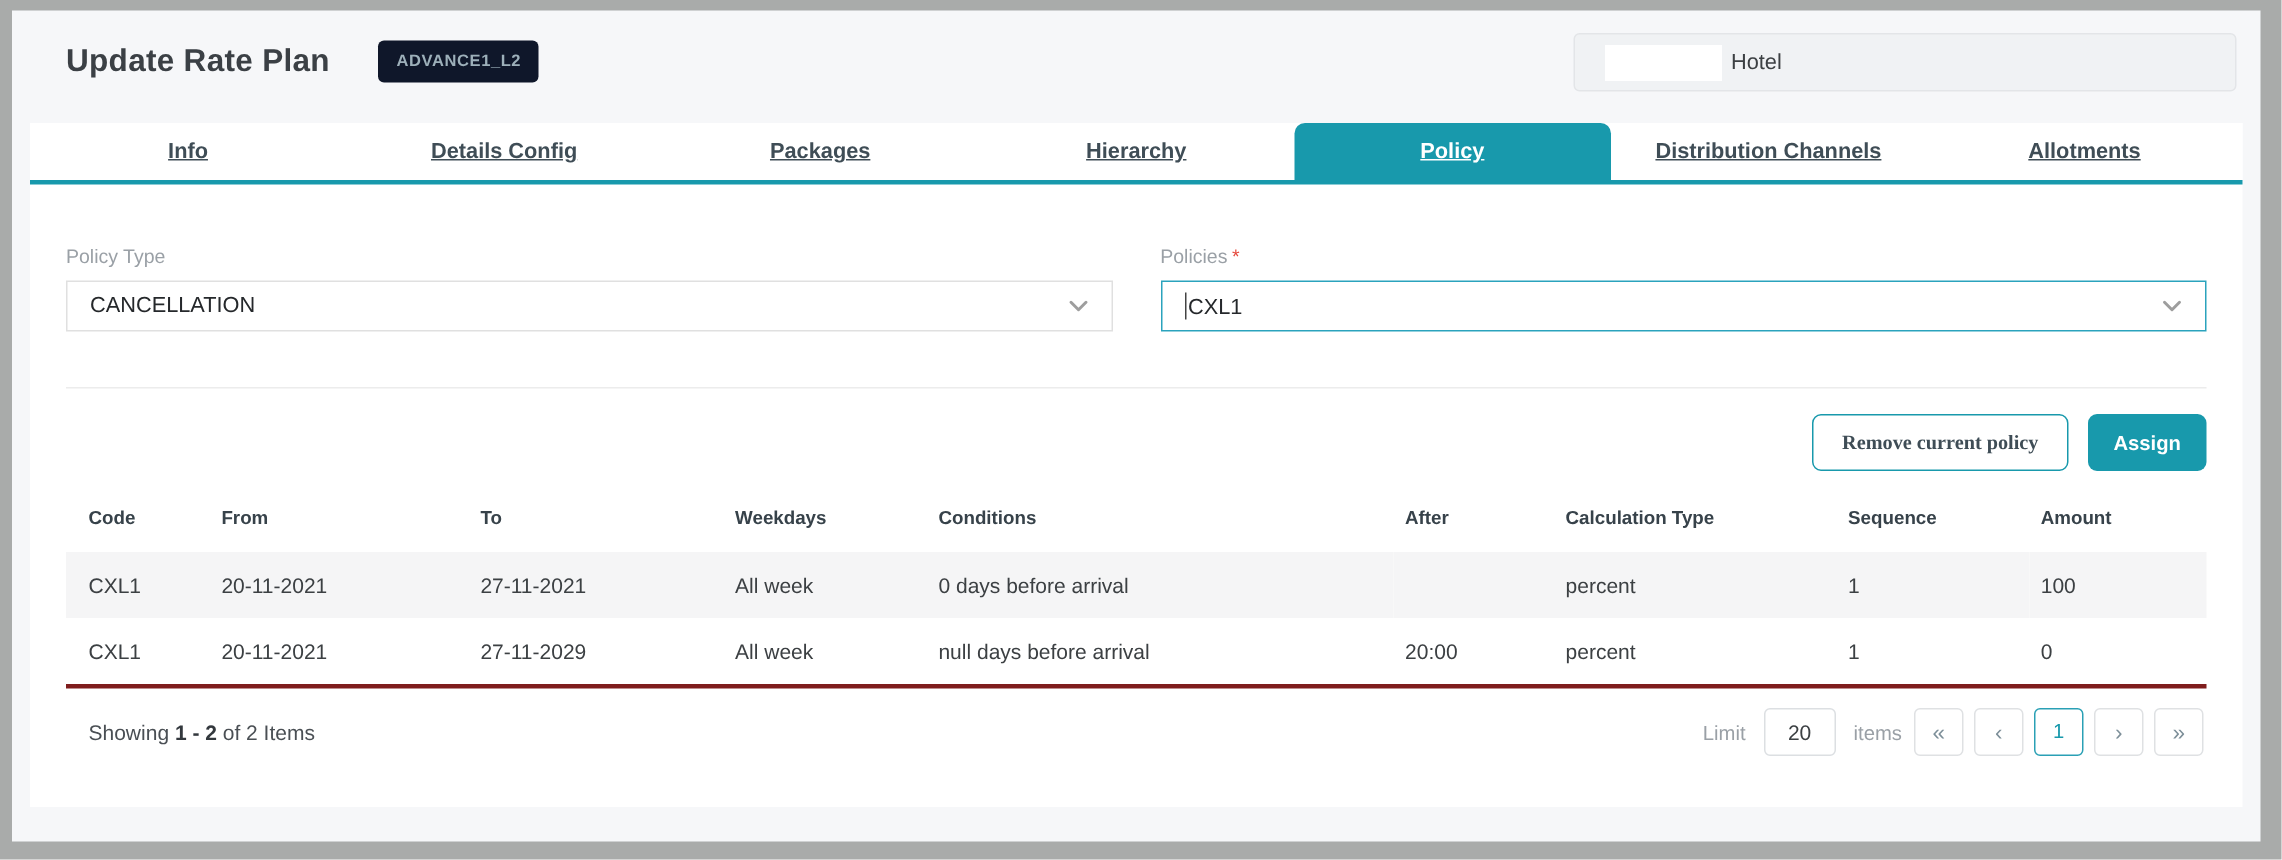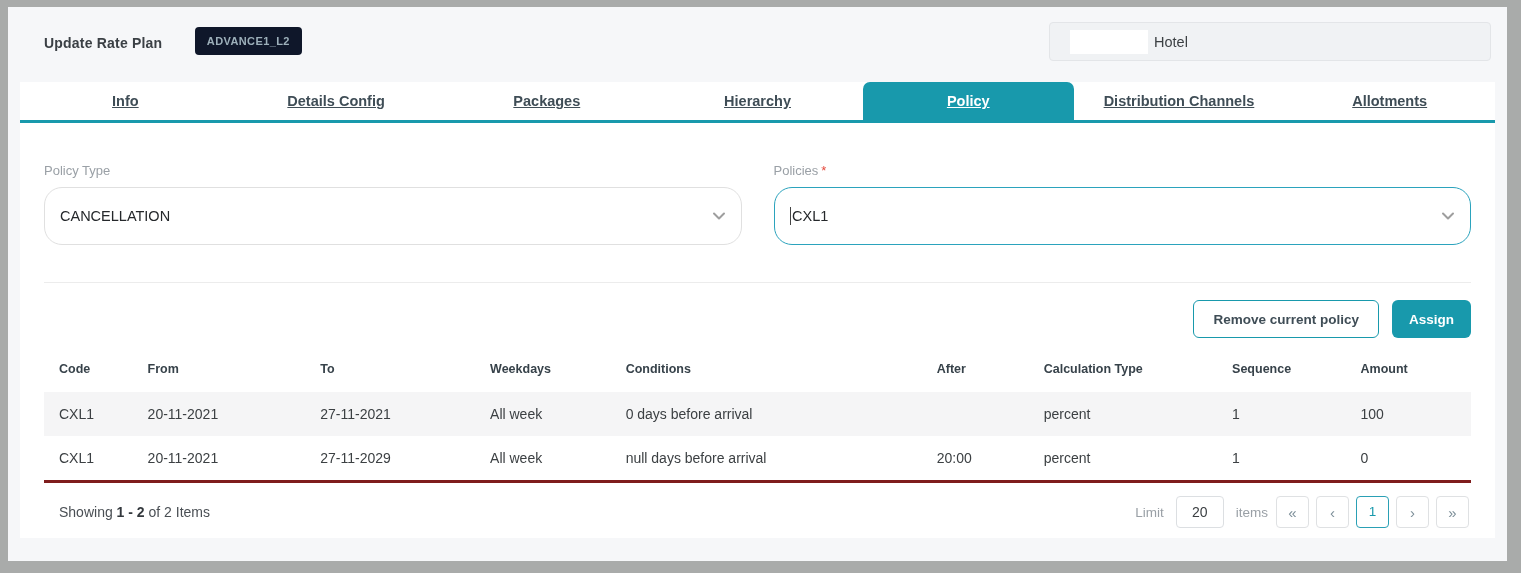--- a/index.html
+++ b/index.html
@@ -9,21 +9,21 @@
     background:#a9abaa;
     position:relative;
     overflow:hidden;
   }
   .page {
     position:absolute; left:8px; top:7px; right:14px; bottom:12px;
     background:#f6f7f9; overflow:hidden;
   }
   
   .page-header { position:relative; height:75px; padding:20px 16px 0 36px; }
-  .page-title { display:inline-block; font-size:14px; font-weight:700; color:#3b4045; letter-spacing:.2px; }
+  .page-title { display:inline-block; font-size:21px; font-weight:700; color:#3b4045; letter-spacing:.2px; }
   .badge {
     display:inline-block; margin-left:28px; background:#0f172a; color:#9db0ba;
     font-size:11px; font-weight:700; letter-spacing:.4px; padding:8px 12px; border-radius:4px;
     vertical-align:3px;
   }
   .hotel-box {
     position:absolute; right:16px; top:15px; width:442px; height:39px;
     background:#f0f2f4; border:1px solid #e3e5e8; border-radius:4px;
     display:flex; align-items:center; padding-left:20px;
   }
@@ -40,35 +40,35 @@
   .tab.active { background:#1899ac; color:#ffffff; border-radius:7px 7px 0 0; }
 
   .content { padding:40px 24px 0 24px; }
 
   
   .form-row { display:flex; gap:32px; }
   .field { flex:1; }
   .field-label { font-size:13px; color:#9aa0a6; margin-bottom:9px; }
   .required { color:#e5493d; margin-left:3px; }
   .select {
-    height:58px; border:1px solid #e0e0e0; border-radius:18px; background:#fff;
+    height:34px; border:1px solid #e0e0e0; border-radius:0; background:#fff;
     display:flex; align-items:center; justify-content:space-between;
     padding:0 14px 0 15px; font-size:14.5px; color:#25282b; cursor:pointer;
   }
   .select.focused { border:1.5px solid #2ba3bd; }
   .caret { display:inline-block; width:1.5px; height:18px; background:#444; margin-right:1px; vertical-align:-4px; }
   .chev { width:16px; height:16px; flex:0 0 auto; }
 
   .divider { border-top:1px solid #ececec; margin-top:37px; }
 
   
   .actions { display:flex; justify-content:flex-end; align-items:center; gap:13px; margin:17px 0 10px 0; }
   .btn-outline {
     height:38px; padding:0 19px; background:#fff; border:1px solid #1899ac; border-radius:6px;
-    font-family:Liberation Sans, sans-serif; font-size:13.5px; font-weight:700; color:#3f4d56; cursor:pointer;
+    font-family:Liberation Serif, serif; font-size:13.5px; font-weight:700; color:#3f4d56; cursor:pointer;
   }
   .btn-solid {
     height:38px; padding:0 17px; background:#1899ac; border:none; border-radius:6px;
     font-family:inherit; font-size:13.5px; font-weight:700; color:#ffffff; cursor:pointer;
   }
 
   
   table { width:100%; border-collapse:collapse; table-layout:fixed; }
   thead th {
     text-align:left; font-size:12.5px; font-weight:700; color:#37424a;

